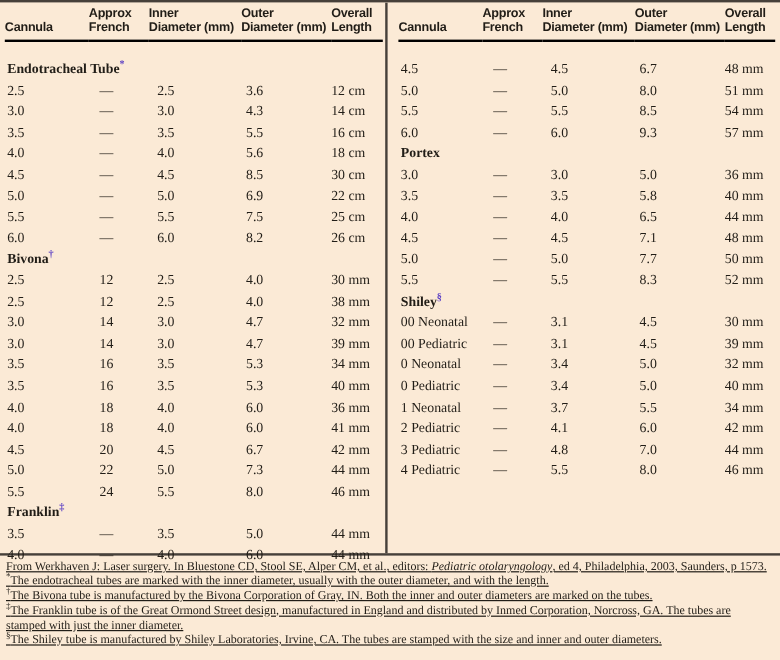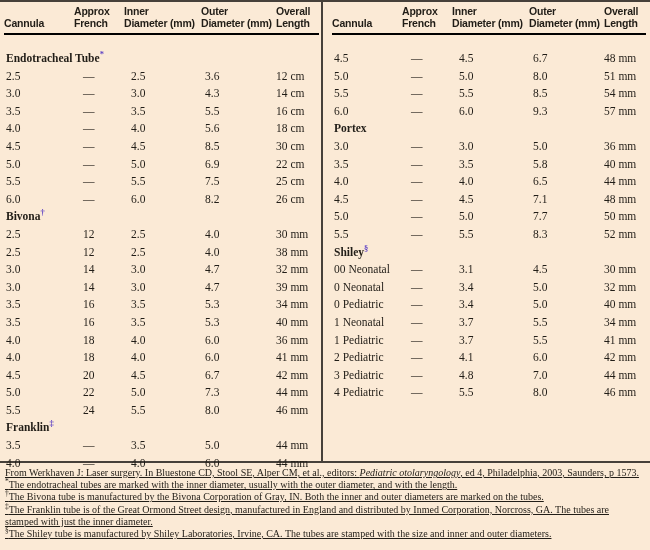--- a/index.html
+++ b/index.html
@@ -383,46 +383,46 @@
               <td colspan="5"><span>Shiley</span><sup class="marker">§</sup></td>
             </tr>
             <tr class="data">
               <td class="col1">00 Neonatal</td>
               <td class="col2">—</td>
               <td class="col3">3.1</td>
               <td class="col4">4.5</td>
               <td class="col5">30 mm</td>
             </tr>
             <tr class="data">
+              <td class="col1">00 Pediatric</td>
+              <td class="col2">—</td>
+              <td class="col3">3.1</td>
+              <td class="col4">4.5</td>
+              <td class="col5">39 mm</td>
+            </tr>
+            <tr class="data">
               <td class="col1">0 Neonatal</td>
               <td class="col2">—</td>
               <td class="col3">3.4</td>
               <td class="col4">5.0</td>
               <td class="col5">32 mm</td>
             </tr>
             <tr class="data">
               <td class="col1">0 Pediatric</td>
               <td class="col2">—</td>
               <td class="col3">3.4</td>
               <td class="col4">5.0</td>
               <td class="col5">40 mm</td>
             </tr>
             <tr class="data">
               <td class="col1">1 Neonatal</td>
               <td class="col2">—</td>
               <td class="col3">3.7</td>
               <td class="col4">5.5</td>
               <td class="col5">34 mm</td>
-            </tr>
-            <tr class="data">
-              <td class="col1">1 Pediatric</td>
-              <td class="col2">—</td>
-              <td class="col3">3.7</td>
-              <td class="col4">5.5</td>
-              <td class="col5">41 mm</td>
             </tr>
             <tr class="data">
               <td class="col1">2 Pediatric</td>
               <td class="col2">—</td>
               <td class="col3">4.1</td>
               <td class="col4">6.0</td>
               <td class="col5">42 mm</td>
             </tr>
             <tr class="data">
               <td class="col1">3 Pediatric</td>

